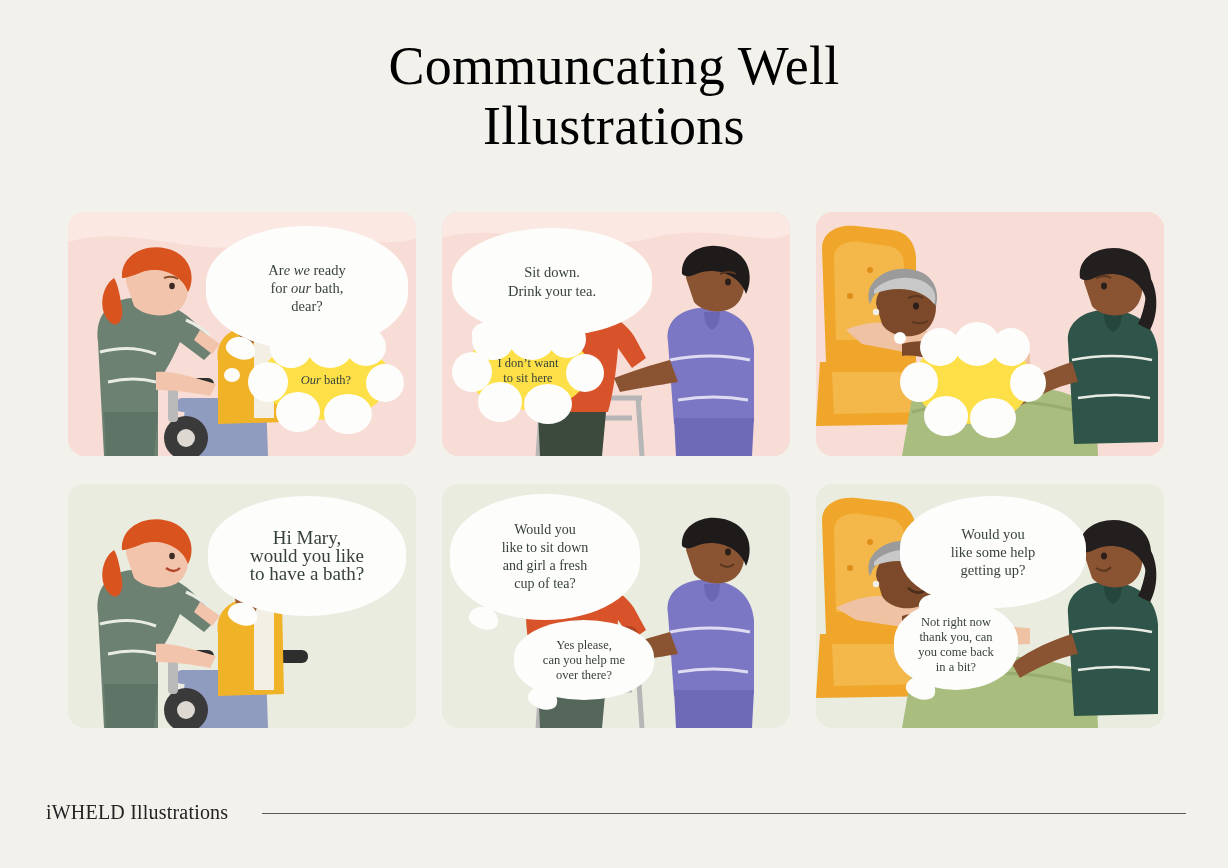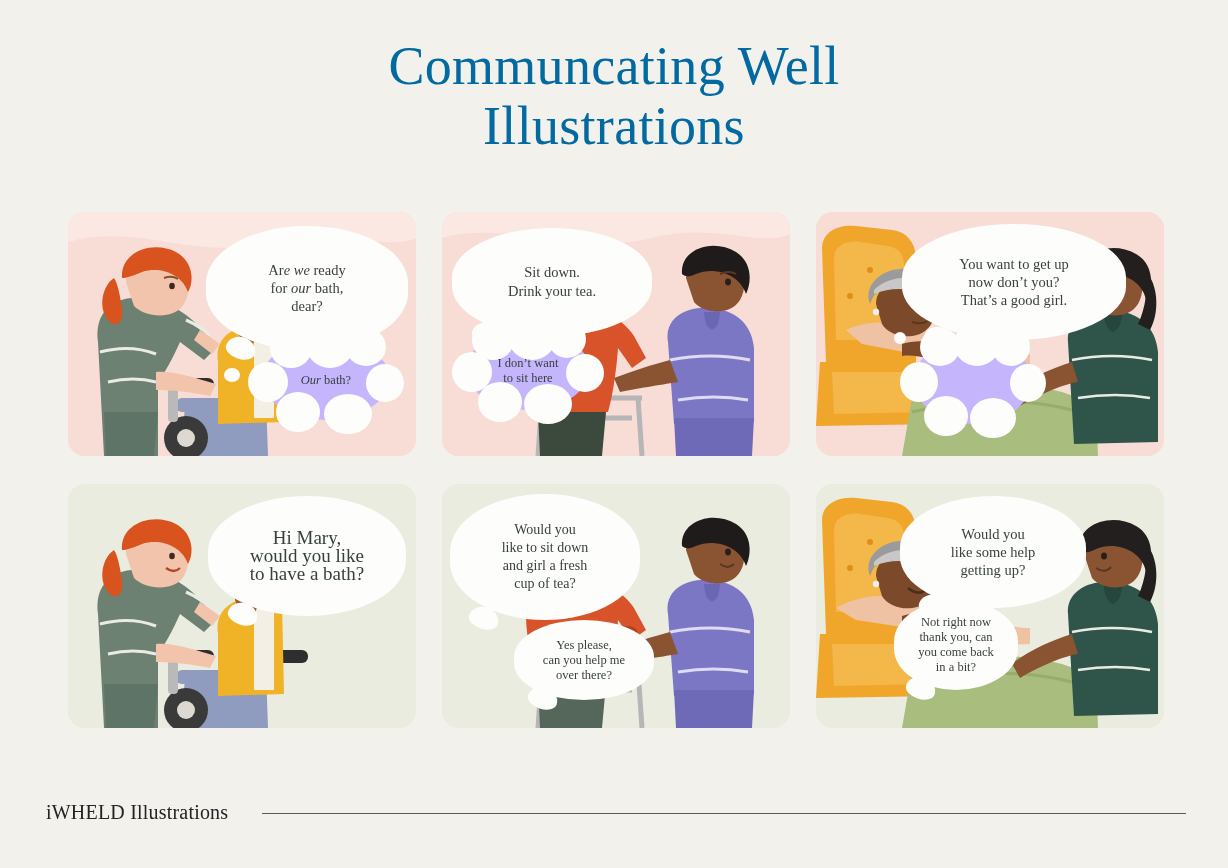--- a/index.html
+++ b/index.html
@@ -9,21 +9,21 @@
     font-family:"Liberation Serif", serif;
     overflow:hidden;
     position:relative;
   }
   .page{position:relative;width:1228px;height:868px;}
 
   
   .title{
     position:absolute;left:0;top:36px;width:1228px;
     text-align:center;
-    color:#0369a1;
+    color:#000000;
     font-family:"Liberation Serif", serif;
     font-size:54px;
     line-height:60px;
     font-weight:400;
     letter-spacing:.3px;
   }
   .title .l2{display:block;}
 
   
   .grid{
@@ -63,21 +63,21 @@
   .say::after{
     content:"";position:absolute;
     width:30px;height:22px;background:#fdfdfb;
     border-radius:50% 50% 50% 50%/60% 60% 40% 40%;
   }
   .say.tail-bl::after{left:10%;bottom:-9px;transform:rotate(18deg);}
   .say.tail-l::after{left:-10px;bottom:22%;transform:rotate(-28deg);}
 
   
   .think{
-    background:#c4b5fd;
+    background:#fde047;
     border-radius:46% 54% 50% 50%/48% 46% 54% 52%;
   }
   .think .lobe{
     position:absolute;background:#fdfdfb;border-radius:50%;
   }
 
   
   .footer{
     position:absolute;left:46px;bottom:44px;width:1140px;
     display:flex;align-items:center;gap:34px;
@@ -271,27 +271,20 @@
           <path d="M288 100 q0 16 9 20 q9 -4 9 -20 Z" fill="#24463c"></path>
           <path d="M256 150 C236 156 210 168 196 180 L204 194 C224 182 248 172 262 170 Z" fill="#8a5433"></path>
           <path d="M268 70 C268 50 290 40 310 48 C328 56 330 78 322 92 C312 108 286 106 276 94 Z" fill="#8a5433"></path>
           <path d="M264 66 C260 40 296 28 320 42 C338 52 338 76 330 88 C326 66 298 56 278 66 C270 70 266 68 264 66 Z" fill="#241f1f"></path>
           <path d="M330 60 C342 72 344 100 334 118 L322 112 C330 96 332 74 330 60 Z" fill="#241f1f"></path>
           <ellipse cx="288" cy="74" rx="3" ry="3.4" fill="#2a1f1a"></ellipse>
           <path d="M280 66 q9 -4 15 0" stroke="#5a3720" stroke-width="2" fill="none"></path>
         </g>
       </svg>
 
-      <div class="bubble say tail-bl" style="left:86px;top:12px;width:224px;height:116px;font-size:14.5px;line-height:18px;">
-        <span class="txt">
-          <span>You want to get up</span><br>
-          <span>now don’t you?</span><br>
-          <span>That’s a good girl.</span>
-        </span>
-      </div>
       <div class="bubble think" style="left:98px;top:128px;width:118px;height:84px;font-size:12.5px;line-height:15px;">
         <span class="lobe" style="left:6px;top:-12px;width:40px;height:38px;"></span>
         <span class="lobe" style="left:40px;top:-18px;width:46px;height:44px;"></span>
         <span class="lobe" style="left:78px;top:-12px;width:38px;height:38px;"></span>
         <span class="lobe" style="left:-14px;top:22px;width:38px;height:40px;"></span>
         <span class="lobe" style="left:96px;top:24px;width:36px;height:38px;"></span>
         <span class="lobe" style="left:10px;top:56px;width:44px;height:40px;"></span>
         <span class="lobe" style="left:56px;top:58px;width:46px;height:40px;"></span>
       </div>
     </div>

